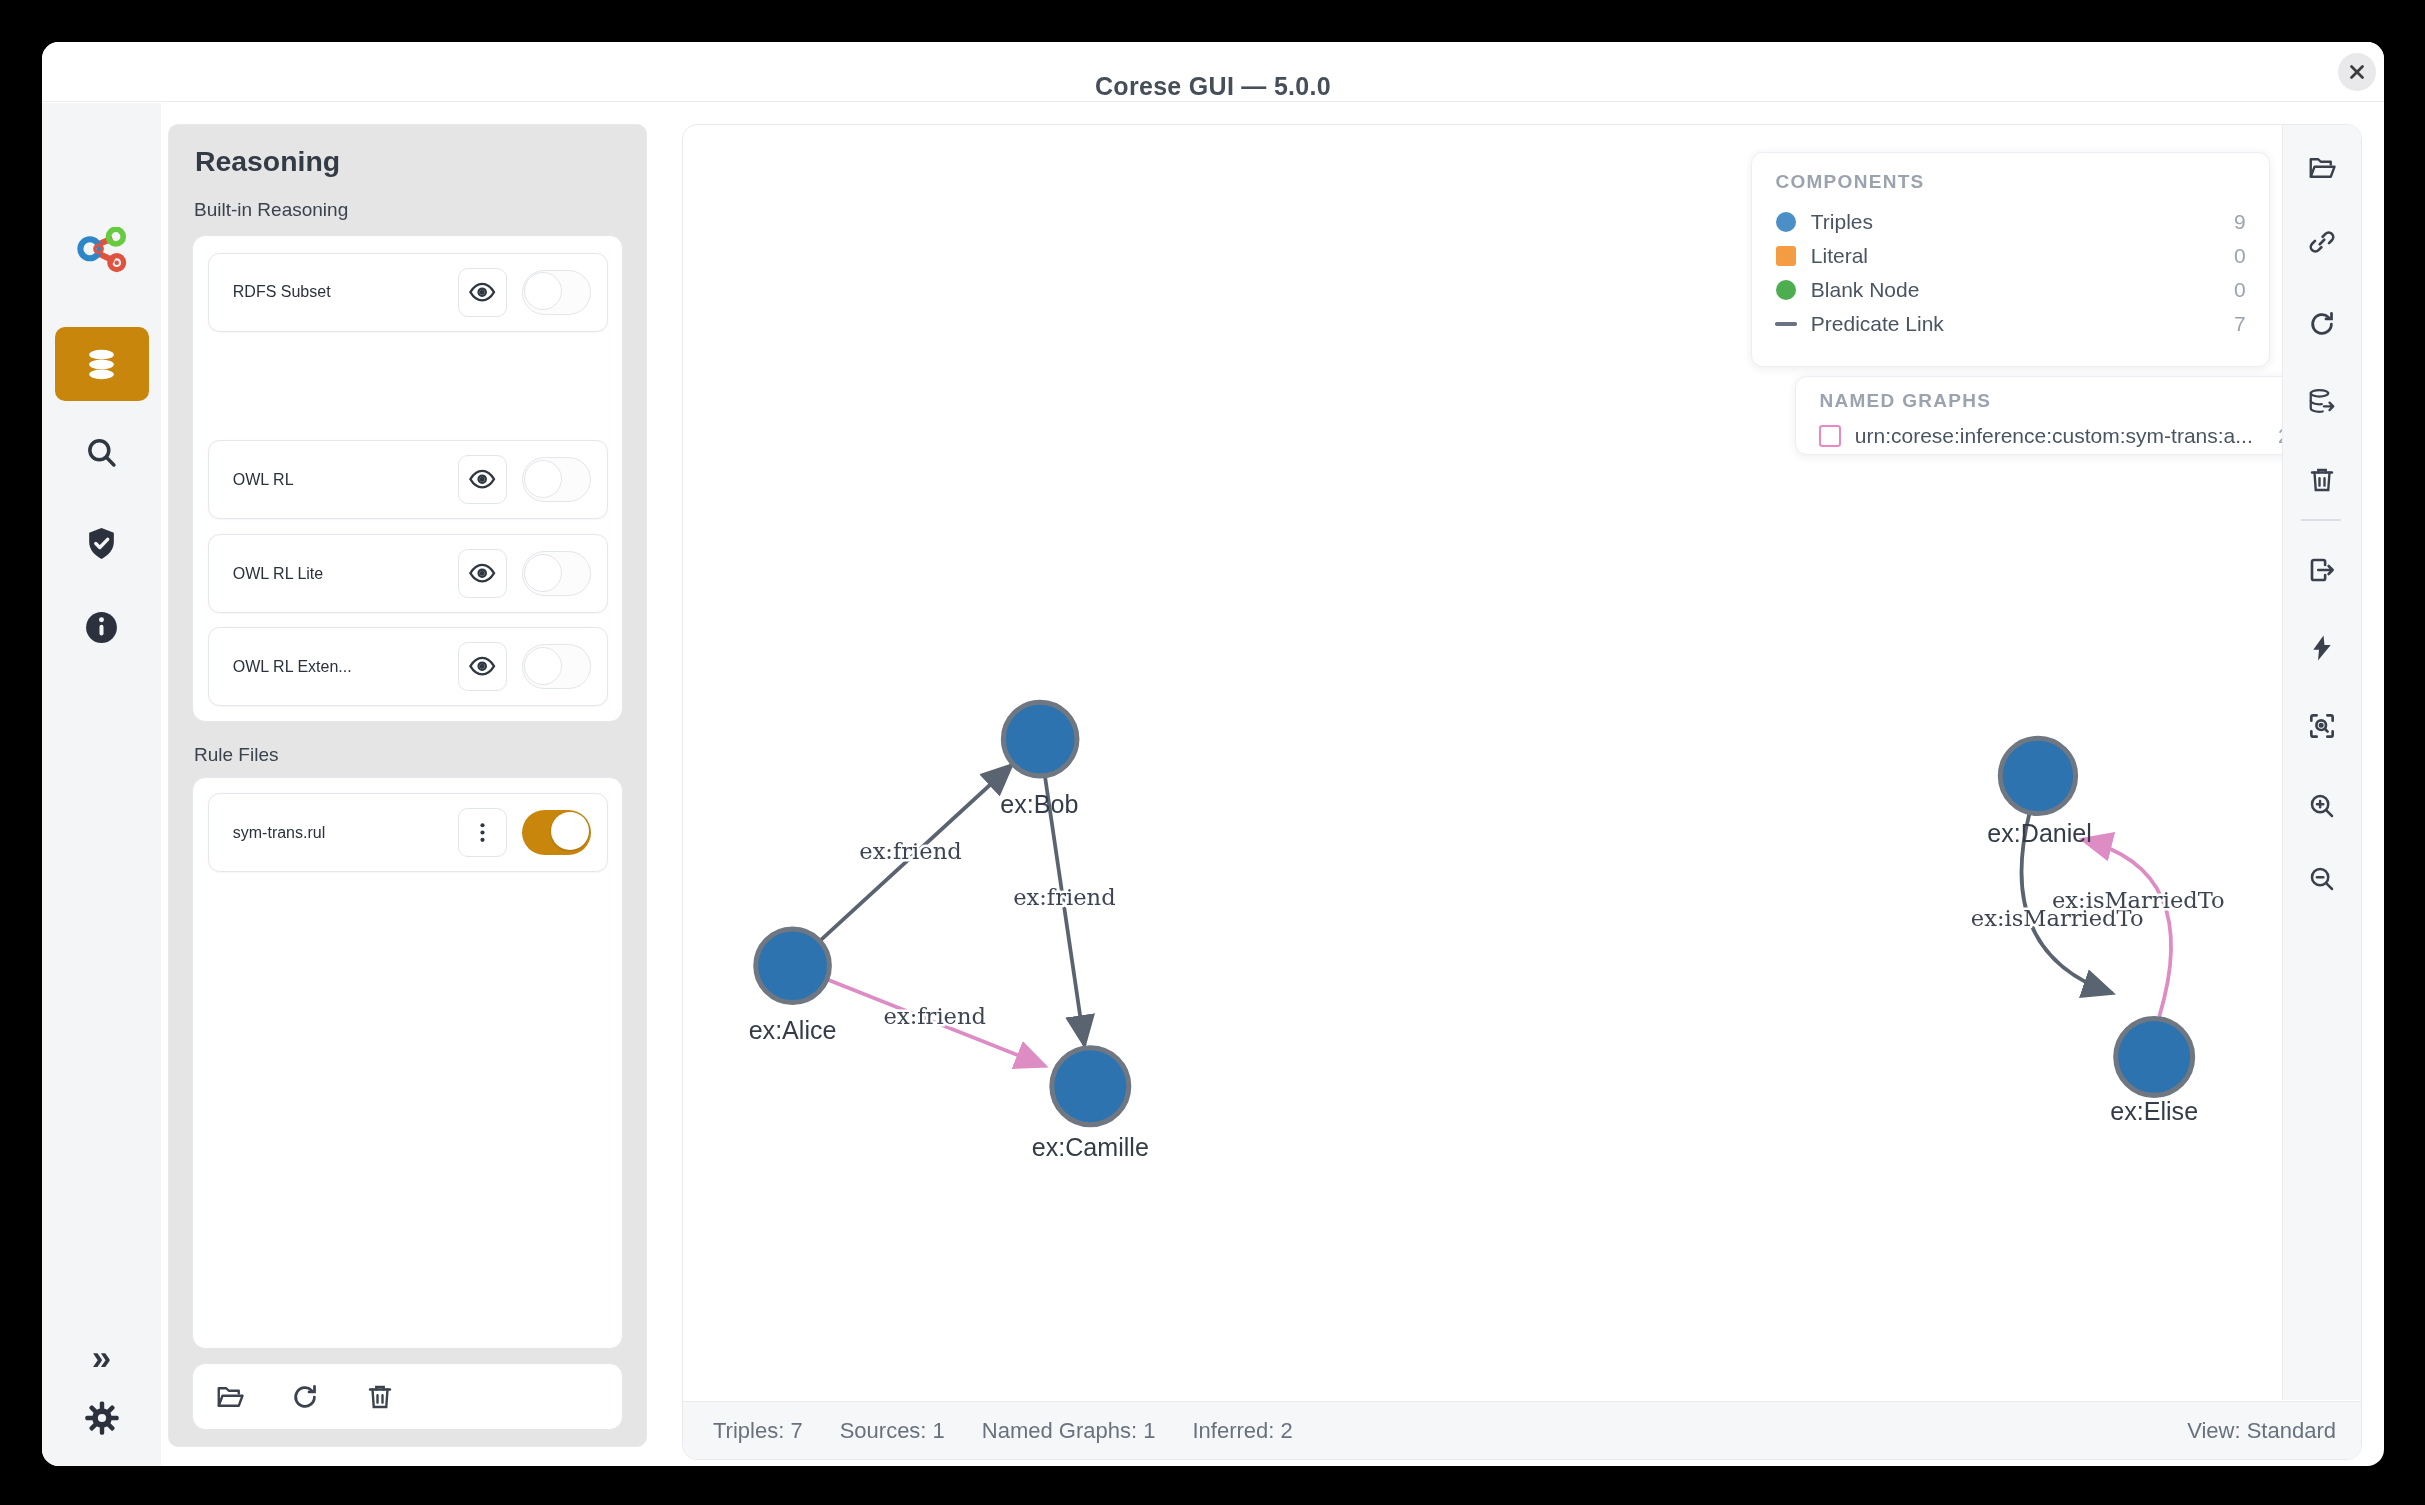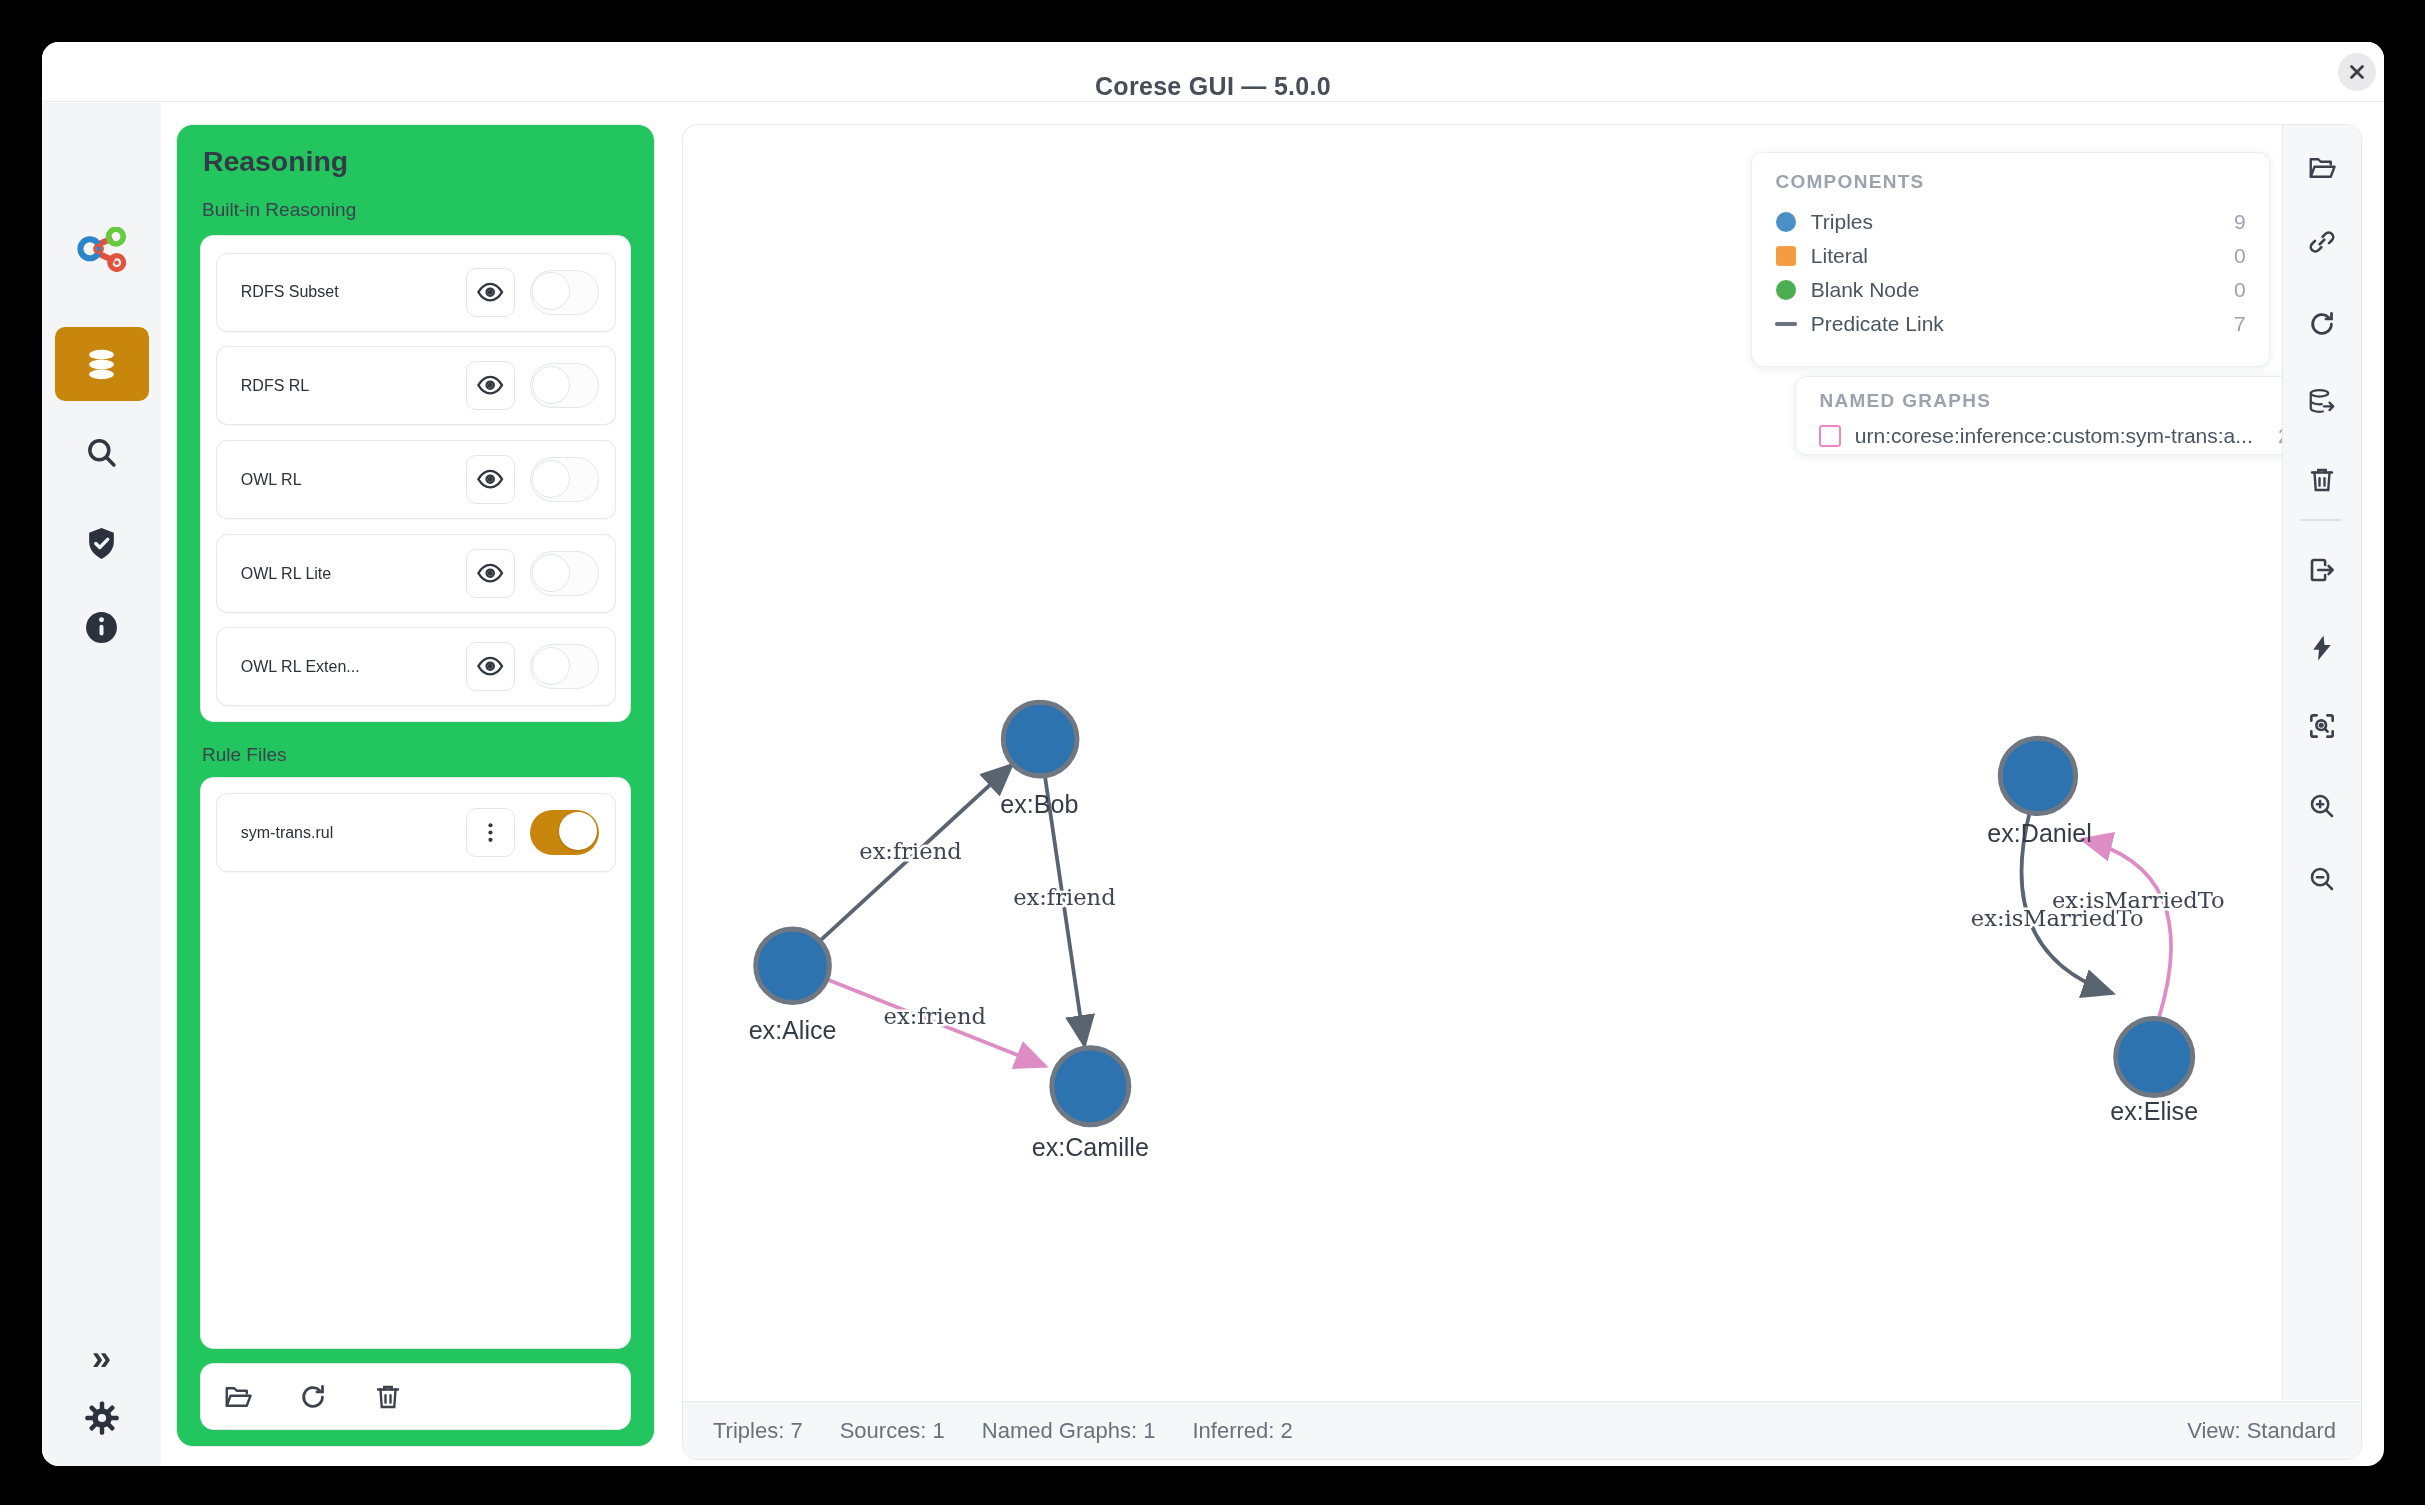--- a/index.html
+++ b/index.html
@@ -13,22 +13,22 @@
   .title{font-size:25px;font-weight:700;color:#454e59;letter-spacing:0.3px;}
   .close-btn{position:absolute;right:8.4px;top:11px;width:38px;height:38px;border-radius:50%;
              background:#e9e9eb;display:flex;align-items:center;justify-content:center;cursor:pointer;}
   
   .rail{position:absolute;left:0;top:61px;width:119px;bottom:0;background:#f4f5f7;}
   .rail-icon{position:absolute;left:0;width:119px;display:flex;justify-content:center;color:#2f3741;}
   .rail-active{position:absolute;left:12.5px;width:94px;height:74px;border-radius:10px;background:#c8860d;
                display:flex;align-items:center;justify-content:center;cursor:pointer;}
   .chev{font-size:35px;color:#2f3741;font-weight:700;line-height:1;}
   
-  .panel{position:absolute;left:134px;top:82px;width:479px;height:1323px;background:#22c55e;
-         border:1.7px solid #e7e9ec;border-radius:17px;box-sizing:border-box;}
+  .panel{position:absolute;left:126px;top:82px;width:479px;height:1323px;background:#e5e5e5;
+         border:1.7px solid #e7e9ec;border-radius:10px;box-sizing:border-box;}
   .panel h1{position:absolute;left:26px;top:20px;margin:0;font-size:28.4px;font-weight:600;color:#333b46;}
   .sec-label{position:absolute;left:25px;font-size:19px;color:#3b434e;}
   .group{position:absolute;left:23.4px;width:431px;background:#fff;border:1.7px solid #e4e7ec;
          border-radius:13.4px;box-sizing:border-box;}
   .rule-row{position:absolute;left:15px;width:400px;height:79px;background:#fff;border:1.7px solid #e4e7ec;
             border-radius:11.7px;box-sizing:border-box;display:flex;align-items:center;box-shadow:0 0.8px 1.7px rgba(20,30,50,.04);}
   .rule-label{margin-left:23.4px;font-size:16px;color:#2b323c;flex:1;white-space:nowrap;overflow:hidden;}
   .sq-btn{width:49px;height:49px;border-radius:10px;background:#fff;border:1.7px solid #e2e5ea;
           box-sizing:border-box;display:flex;align-items:center;justify-content:center;color:#2f3741;
           cursor:pointer;flex:none;}
@@ -166,35 +166,20 @@
                   <path d="M2 12 C5 7 8.5 5 12 5 s7 2 10 7 c-3 5-6.5 7-10 7 s-7-2-10-7 Z"></path>
                   <circle cx="12" cy="12" r="3.1"></circle>
                   <circle cx="12" cy="12" r="1.2" fill="#2f3741"></circle>
                 </svg>
               </span>
             </span>
         <span class="toggle off">
               <span class="knob"></span>
             </span>
       </div>
-      <div class="rule-row" style="top:110px">
-        <span class="rule-label">RDFS RL</span>
-        <span class="sq-btn">
-              <span>
-                <svg width="28.4" height="28.4" viewBox="0 0 24 24" fill="none" stroke="#2f3741" stroke-width="1.9">
-                  <path d="M2 12 C5 7 8.5 5 12 5 s7 2 10 7 c-3 5-6.5 7-10 7 s-7-2-10-7 Z"></path>
-                  <circle cx="12" cy="12" r="3.1"></circle>
-                  <circle cx="12" cy="12" r="1.2" fill="#2f3741"></circle>
-                </svg>
-              </span>
-            </span>
-        <span class="toggle off">
-              <span class="knob"></span>
-            </span>
-      </div>
       <div class="rule-row" style="top:204px">
         <span class="rule-label">OWL RL</span>
         <span class="sq-btn">
               <span>
                 <svg width="28.4" height="28.4" viewBox="0 0 24 24" fill="none" stroke="#2f3741" stroke-width="1.9">
                   <path d="M2 12 C5 7 8.5 5 12 5 s7 2 10 7 c-3 5-6.5 7-10 7 s-7-2-10-7 Z"></path>
                   <circle cx="12" cy="12" r="3.1"></circle>
                   <circle cx="12" cy="12" r="1.2" fill="#2f3741"></circle>
                 </svg>
               </span>

